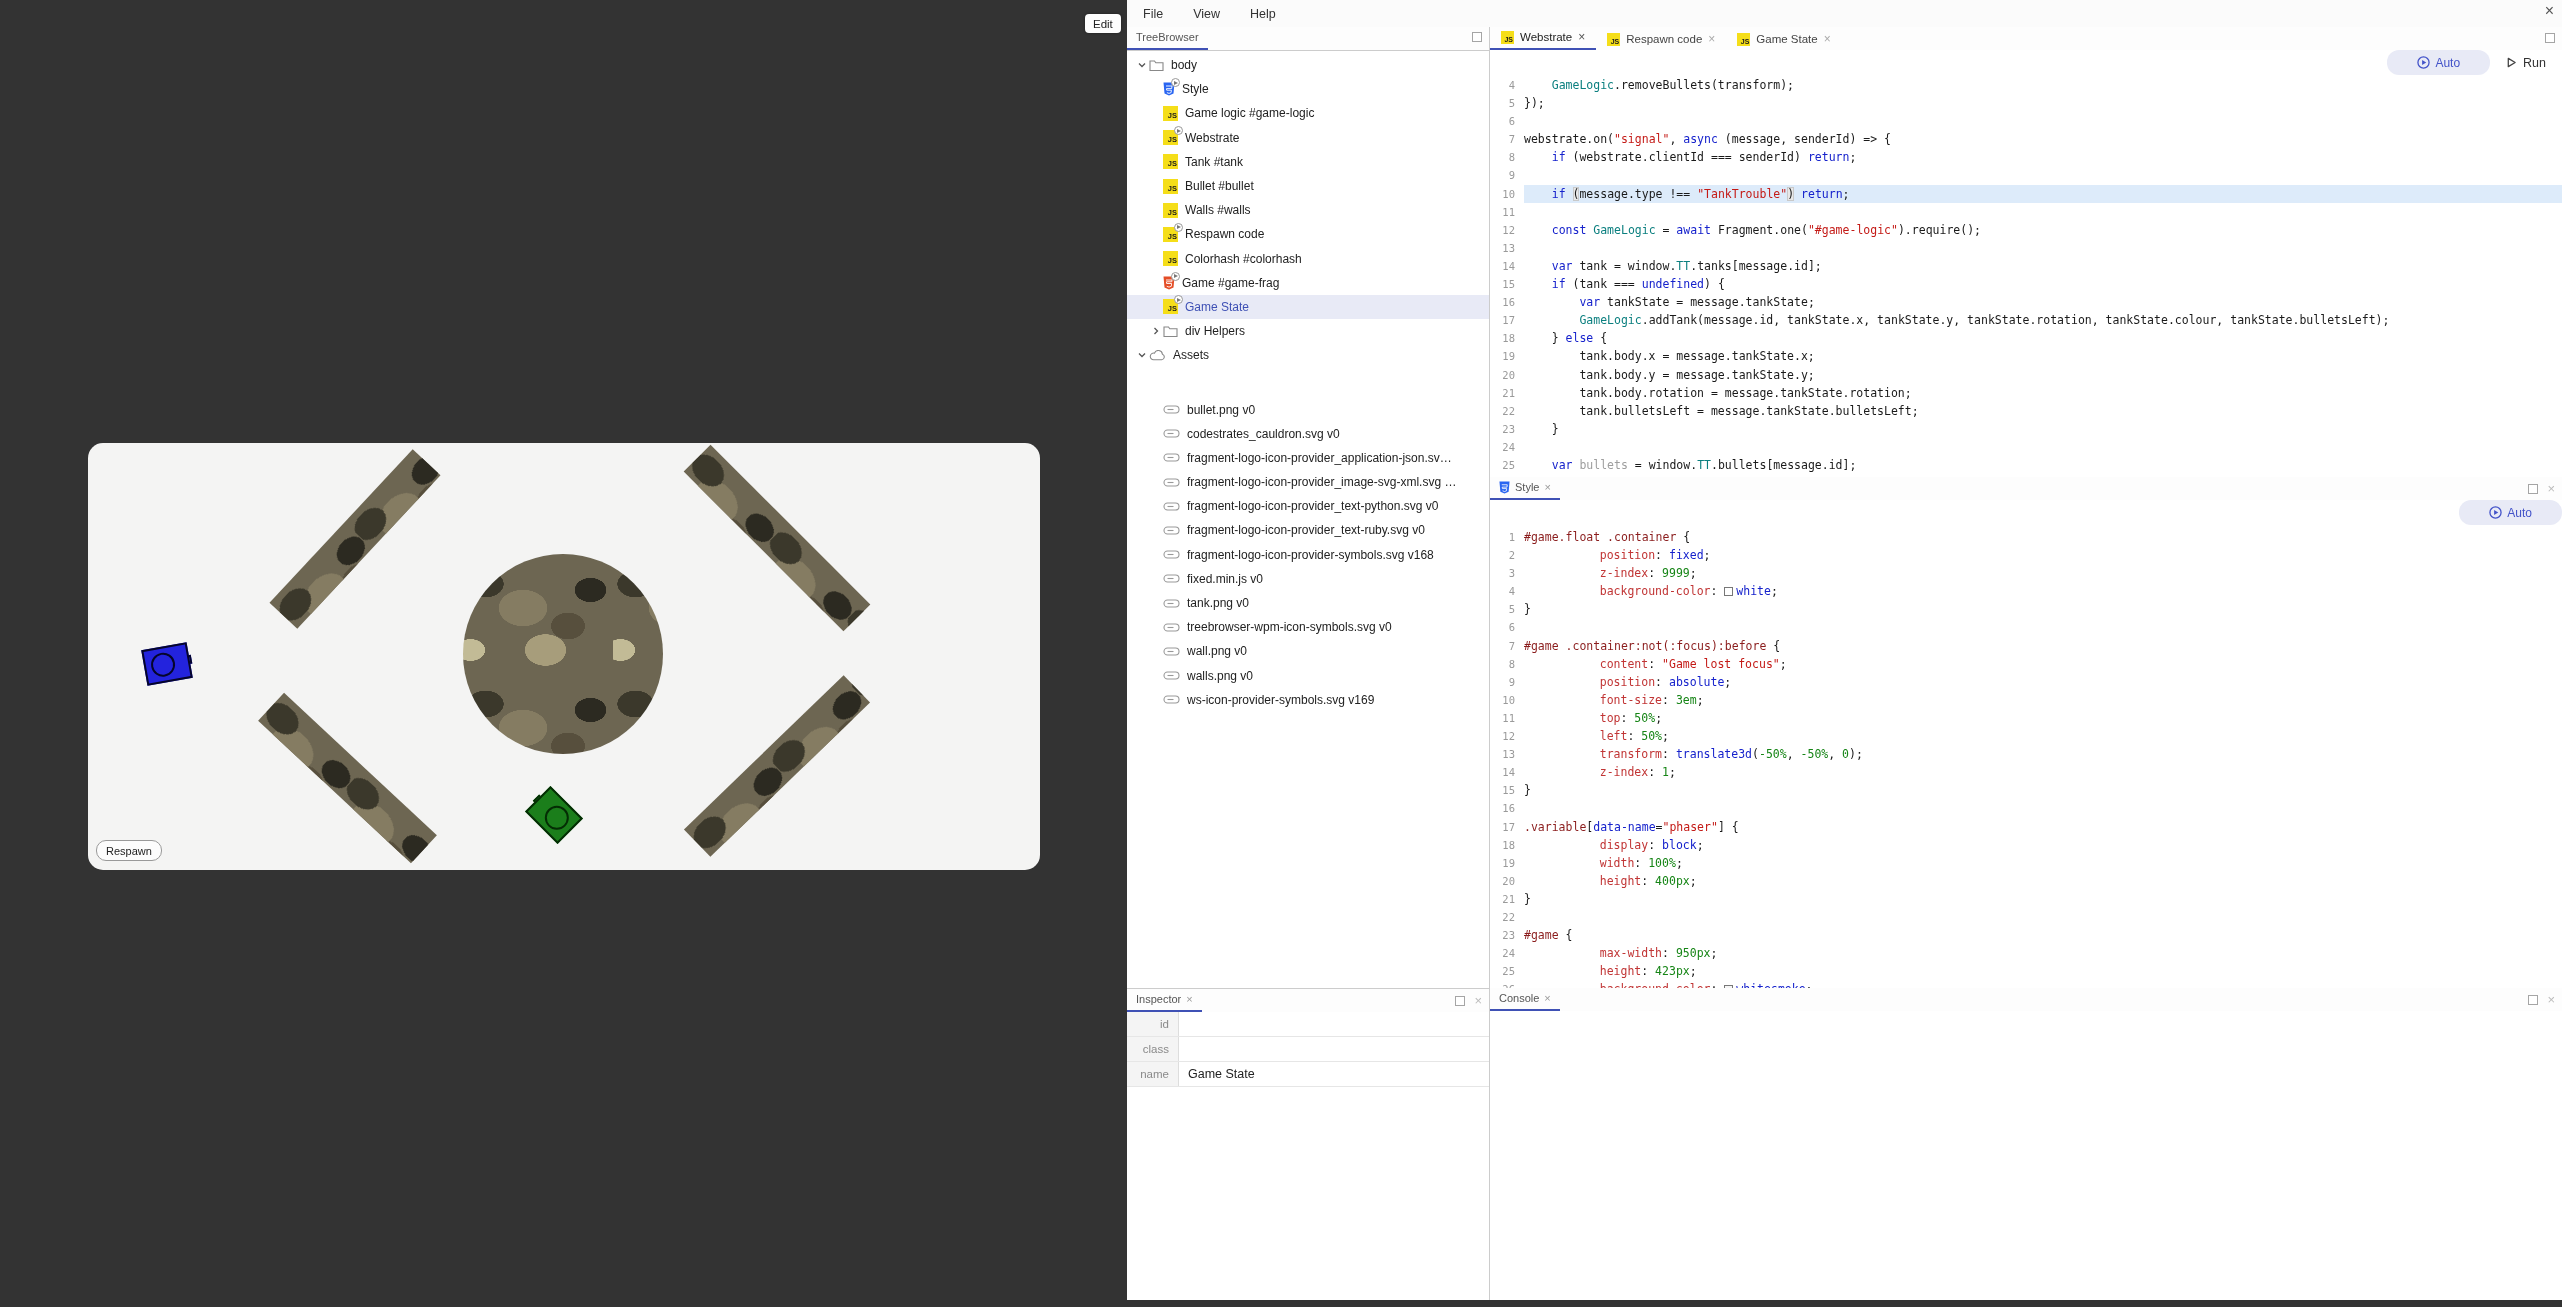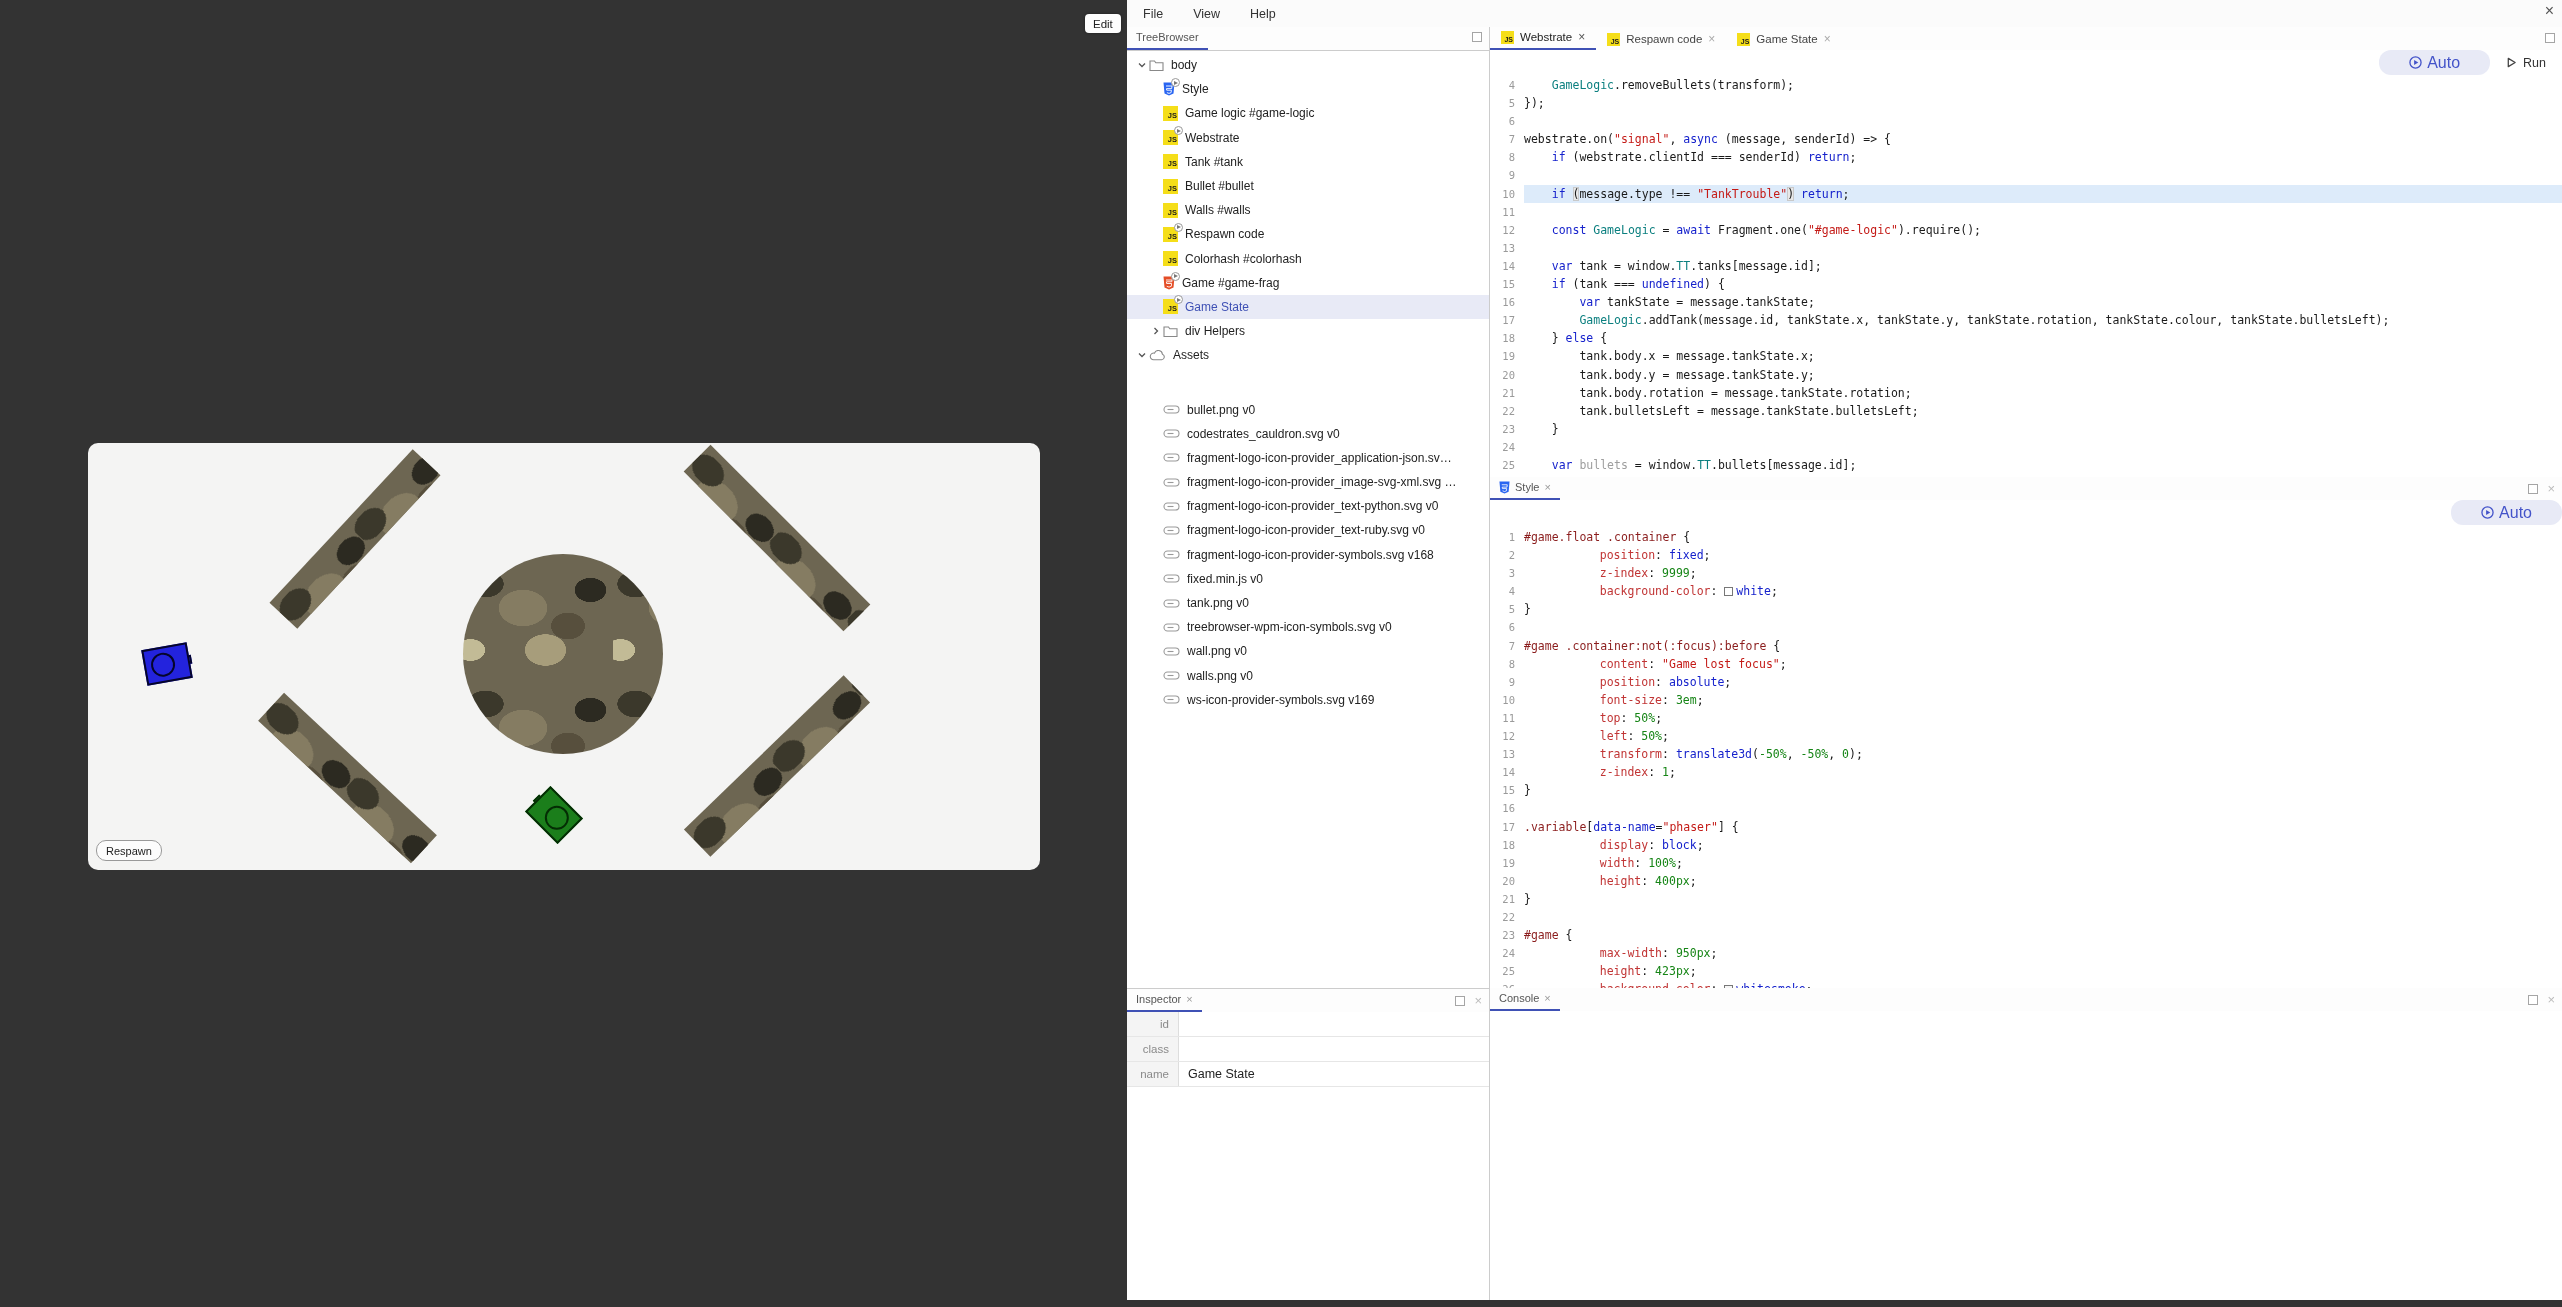--- a/index.html
+++ b/index.html
@@ -4,21 +4,21 @@
 <style>
   html,body{margin:0;padding:0;background:#333;}
   #root{position:relative;width:2562px;height:1307px;background:#333333;overflow:hidden;
         font-family:"Liberation Sans",sans-serif;-webkit-font-smoothing:antialiased;}
 
   
   .edit-btn{position:absolute;left:1085px;top:14px;height:19px;padding:0 8px;background:#fdfdfd;
             border-radius:4px;font-size:11.5px;color:#222;display:flex;align-items:center;
             box-shadow:0 0 3px rgba(0,0,0,.4);} 
   .game-area{position:absolute;left:88px;top:443px;width:952px;height:427px;background:#f4f4f3;
-             border-radius:10px;overflow:hidden;}
+             border-radius:15px;overflow:hidden;}
   .camo{background-color:#6d6652;background-image:
       radial-gradient(ellipse 30px 22px at 15% 25%, #3b382b 0 60%, transparent 61%),
       radial-gradient(ellipse 34px 26px at 55% 80%, #a79d7b 0 60%, transparent 61%),
       radial-gradient(ellipse 26px 20px at 85% 30%, #2c2a21 0 60%, transparent 61%),
       radial-gradient(ellipse 40px 30px at 40% 45%, #857c62 0 60%, transparent 61%),
       radial-gradient(ellipse 28px 22px at 70% 60%, #574f3d 0 60%, transparent 61%),
       radial-gradient(ellipse 24px 18px at 5% 80%, #c2bb96 0 60%, transparent 61%);
       background-size:110px 80px;}
   .camo-big{background-size:150px 120px;}
   .wall{position:absolute;}
@@ -73,21 +73,21 @@
           background:#fdfdfd;display:flex;align-items:flex-end;}
   .etab{display:inline-flex;align-items:center;gap:6px;height:22px;padding:0 11px;
         font-size:11.5px;color:#444;}
   .etab.active{border-bottom:2px solid #3f51b5;color:#222;}
   .etab .x{color:#aaa;font-size:12px;}
   .etab.active .x{color:#555;}
 
   .toolbar{position:absolute;left:0;right:0;height:25px;border-bottom:1px solid #ececec;
            background:#fff;display:flex;justify-content:flex-end;align-items:stretch;}
   .auto-btn{display:flex;align-items:center;gap:5px;padding:0 30px;background:#e8eaf6;
-            color:#4353c9;font-size:16px;border-radius:12px;}
+            color:#4353c9;font-size:12px;border-radius:12px;}
   .run-btn{display:flex;align-items:center;gap:6px;padding:0 16px;color:#333;font-size:12.5px;background:#fff;}
 
   .code{position:absolute;left:0;right:0;background:#fff;overflow:hidden;
         font-family:"DejaVu Sans Mono",monospace;font-size:11.5px;line-height:18.1px;}
   .line{display:flex;white-space:pre;height:18.1px;}
   .ln{width:34px;flex:none;text-align:right;padding-right:9px;color:#9a9a9a;font-size:10.5px;box-sizing:border-box;}
   .lc{flex:1;color:#1a1a1a;}
   .line.hl .lc{background:#ddebfa;}
   .c-k{color:#1622cc;} .c-s{color:#c41a16;} .c-t{color:#0b7f7f;} .c-g{color:#9e9e9e;}
   .c-m{background:#e8e8e8;box-shadow:0 0 0 1px #c9c9c9 inset;}

